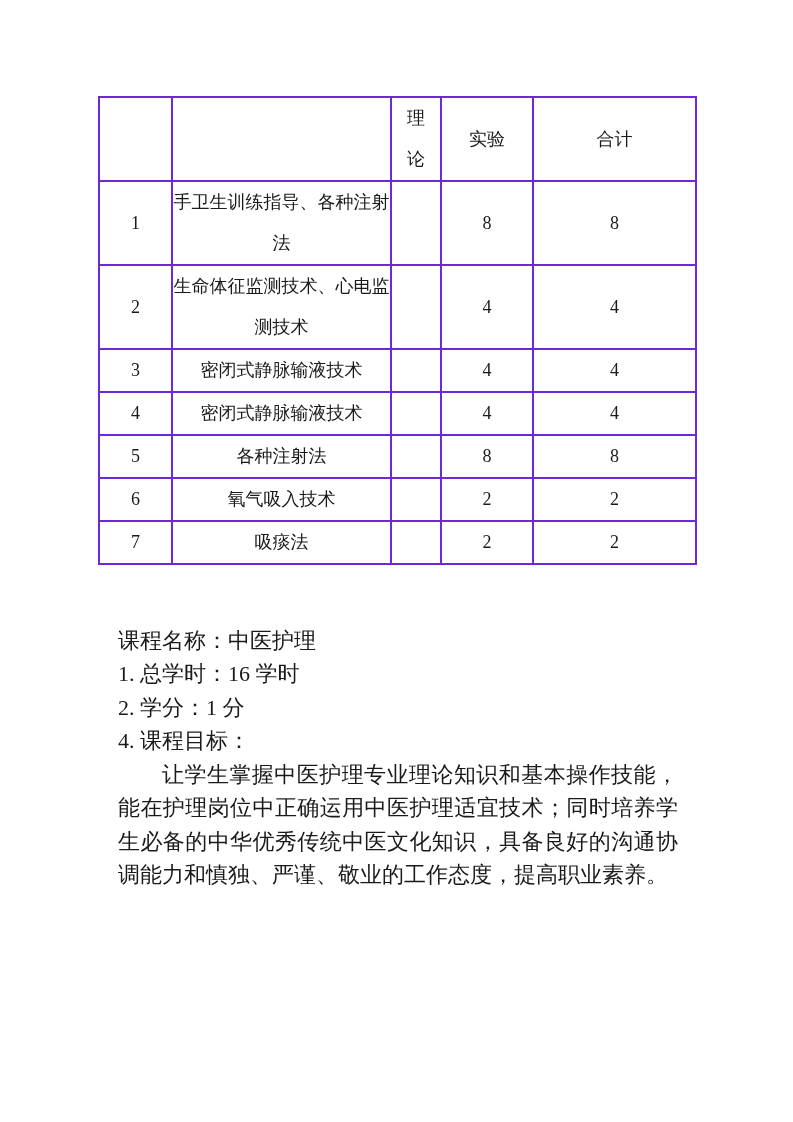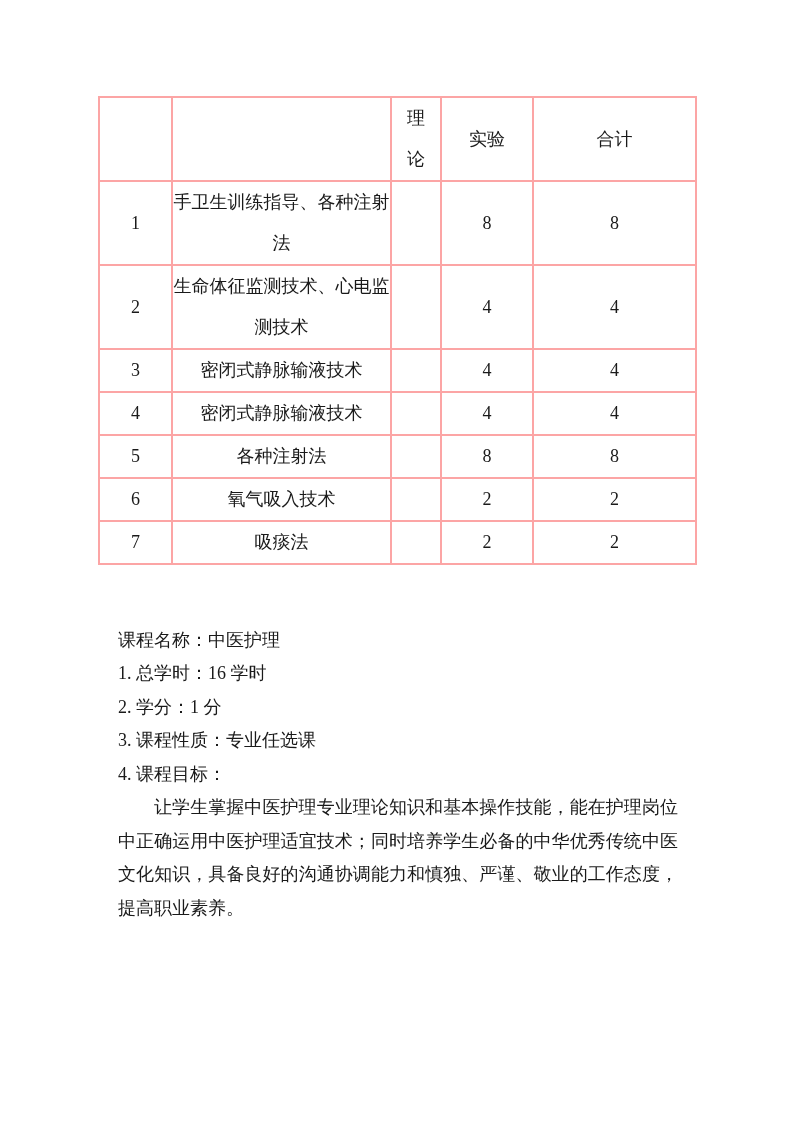--- a/index.html
+++ b/index.html
@@ -21,21 +21,21 @@
   table.schedule {
     position: absolute;
     left: 98px;
     top: 96px;
     border-collapse: collapse;
     table-layout: fixed;
     font-size: 18px;
   }
   table.schedule th,
   table.schedule td {
-    border: 2px solid #fca5a5;
+    border: 2px solid #6d28d9;
     padding: 0;
     text-align: center;
     vertical-align: middle;
     line-height: 41px;
     font-weight: normal;
     overflow: hidden;
   }
   tr.r-tall  { height: 84px; }
   tr.r-short { height: 42px; }
   td.c-name, th.c-name {
@@ -48,21 +48,21 @@
     text-align: center;
     vertical-align: middle;
   }
 
   
   .body-text {
     position: absolute;
     left: 118px;
     top: 624px;
     width: 560px;
-    font-size: 18px;
+    font-size: 22px;
     line-height: 33.45px;
   }
   .body-text p {
     margin: 0;
     text-align: justify;
   }
   .body-text p.para {
     text-indent: 2em;
   }
 </style>
@@ -144,18 +144,17 @@
         <td class="c-total">2</td>
       </tr>
 
     </tbody>
   </table>
 
   <div class="body-text">
     <p>课程名称：中医护理</p>
     <p>1. 总学时：16 学时</p>
     <p>2. 学分：1 分</p>
-    <p>3. 课程性质：专业任选课</p>
     <p>4. 课程目标：</p>
     <p class="para">让学生掌握中医护理专业理论知识和基本操作技能，能在护理岗位中正确运用中医护理适宜技术；同时培养学生必备的中华优秀传统中医文化知识，具备良好的沟通协调能力和慎独、严谨、敬业的工作态度，提高职业素养。</p>
   </div>
 
 </div>
 
 </body></html>

